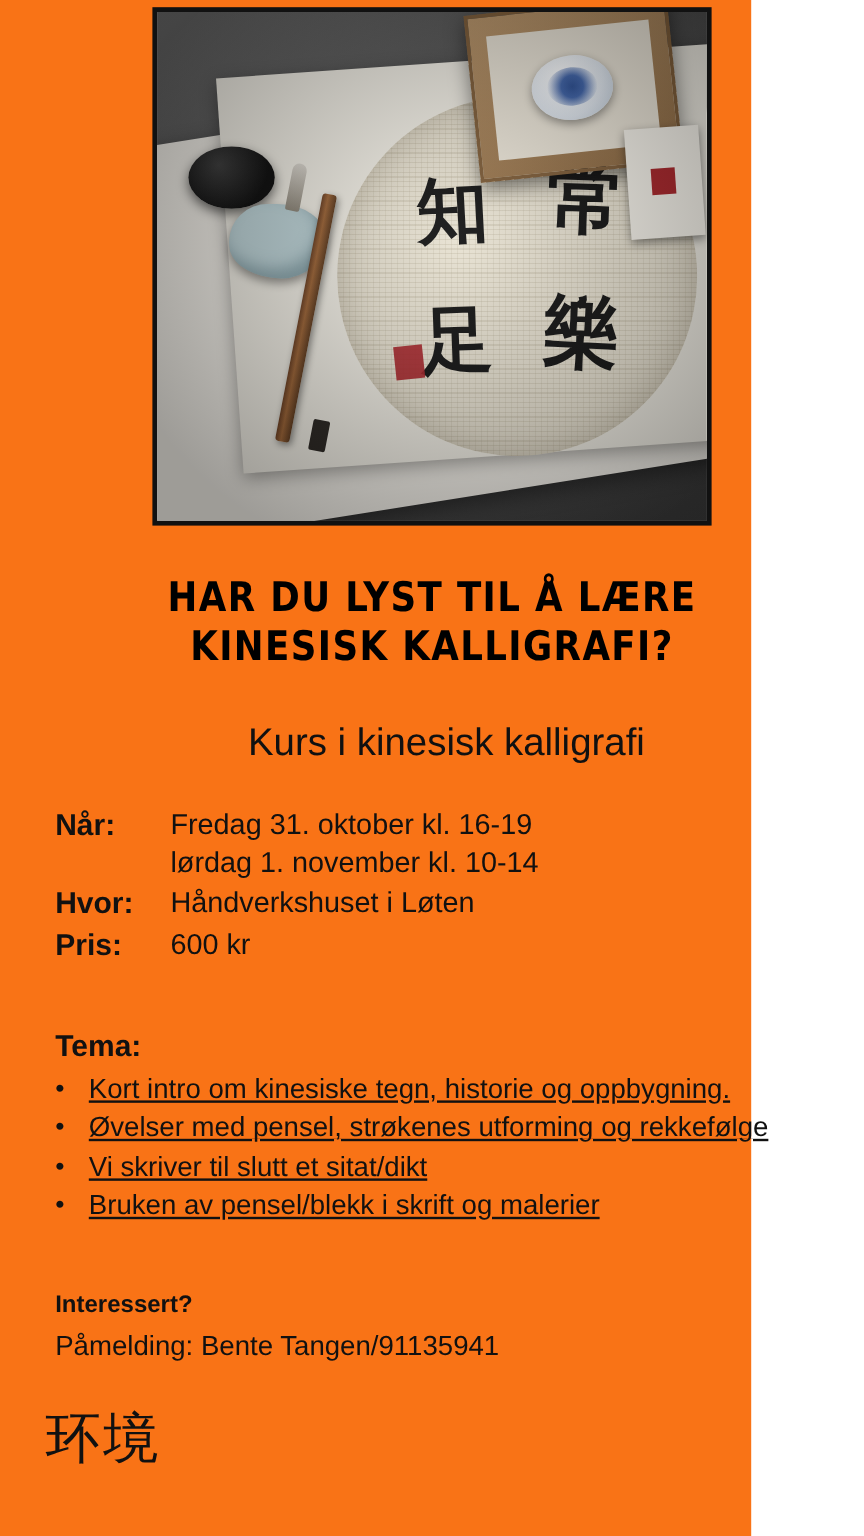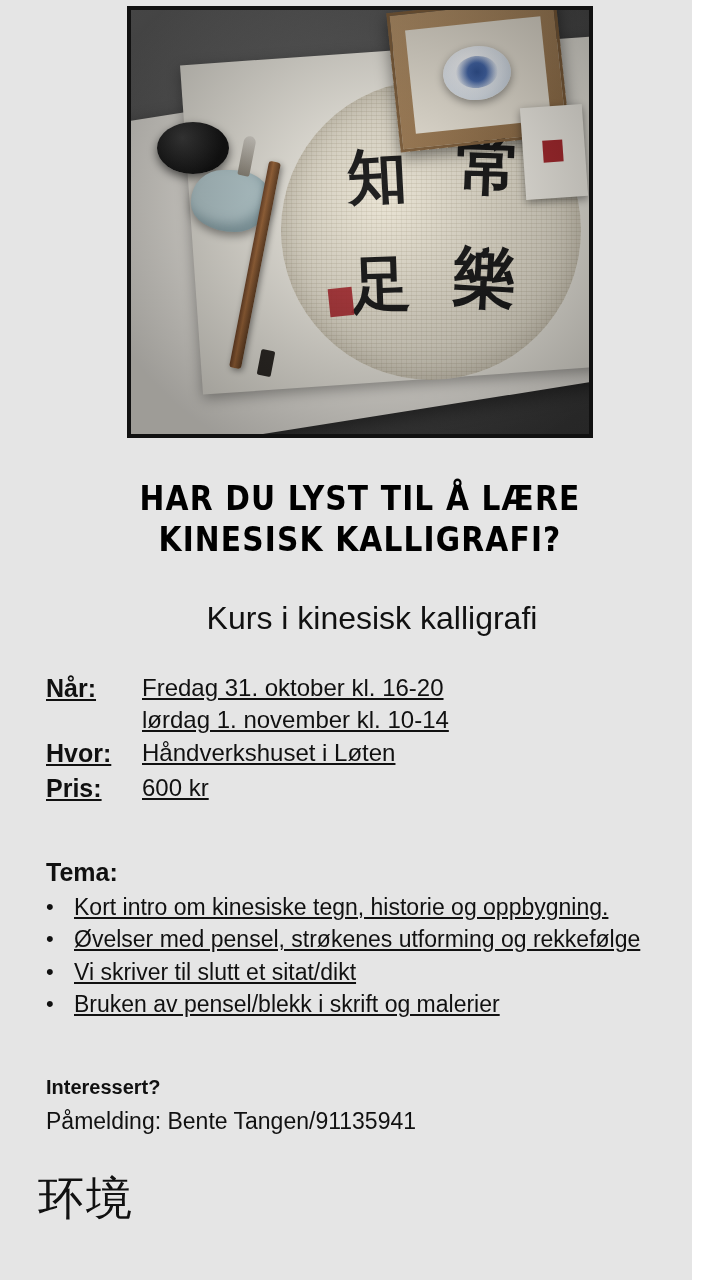--- a/index.html
+++ b/index.html
@@ -10,24 +10,24 @@
   body {
     width: 720px;
     height: 1280px;
     position: relative;
     font-family: "Liberation Sans", sans-serif;
     color: #111111;
     overflow: hidden;
   }
 
   .poster {
-    width: 692px;
+    width: 626px;
     height: 1280px;
     position: relative;
-    background: #e5e5e5;
+    background: #f97316;
   }
 
   
   .photo-frame {
     position: absolute;
     left: 127px;
     top: 6px;
     width: 466px;
     height: 432px;
     background: #111111;
@@ -260,21 +260,20 @@
   .facts {
     position: absolute;
     left: 46px;
     top: 672px;
     width: 620px;
   }
   .fact-row {
     display: flex;
     align-items: flex-start;
     margin-bottom: 2px;
-    text-decoration: underline;
   }
   .fact-label {
     width: 96px;
     flex: 0 0 96px;
     font-size: 25px;
     font-weight: bold;
     color: #111111;
     line-height: 1.32;
   }
   .fact-value {
@@ -387,21 +386,21 @@
     <div>HAR DU LYST TIL Å LÆRE</div>
     <div>KINESISK KALLIGRAFI?</div>
   </div>
 
   <div class="subtitle">Kurs i kinesisk kalligrafi</div>
 
   <div class="facts">
     <div class="fact-row">
       <div class="fact-label">Når:</div>
       <div class="fact-value">
-        <span>Fredag 31. oktober kl. 16-20</span>
+        <span>Fredag 31. oktober kl. 16-19</span>
         <span class="line2">lørdag 1. november kl. 10-14</span>
       </div>
     </div>
     <div class="fact-row">
       <div class="fact-label">Hvor:</div>
       <div class="fact-value">Håndverkshuset i Løten</div>
     </div>
     <div class="fact-row">
       <div class="fact-label">Pris:</div>
       <div class="fact-value">600 kr</div>

